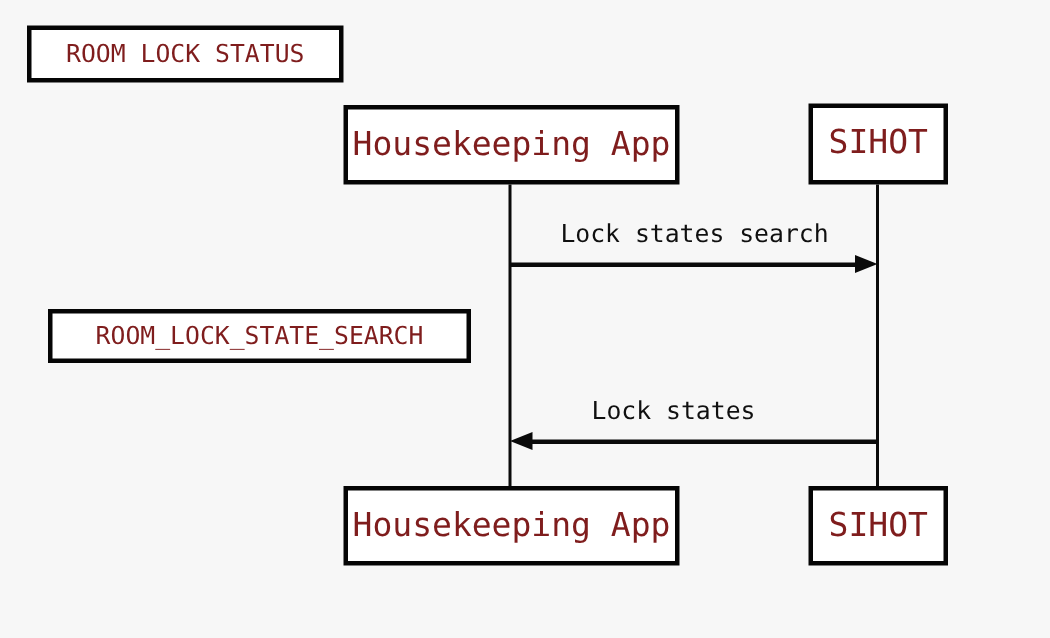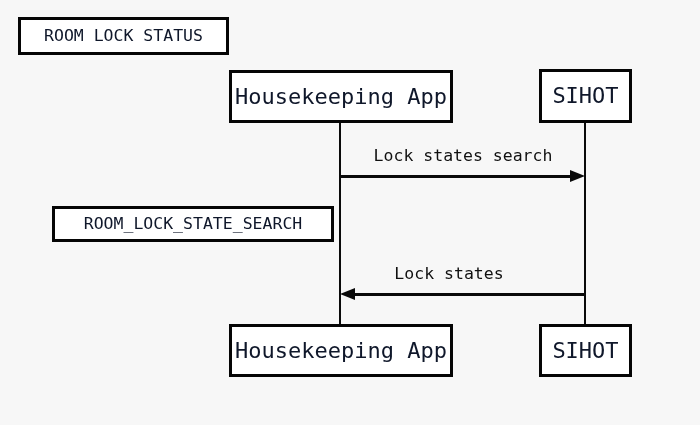--- a/index.html
+++ b/index.html
@@ -22,21 +22,21 @@
 
   
   .box {
     position: absolute;
     background: #ffffff;
     border: 3px solid #050505;
     box-sizing: border-box;
     display: flex;
     align-items: center;
     justify-content: center;
-    color: #0f172a;
+    color: #7f1d1d;
     white-space: nowrap;
     z-index: 3;
   }
   .box-label {
     display: block;
     line-height: 1;
     letter-spacing: 0px;
   }
 
   
@@ -48,21 +48,20 @@
     font-size: 16.5px;
   }
 
   
   #note-box {
     left: 32px;
     top: 206px;
     width: 282px;
     height: 36px;
     font-size: 16.5px;
-    margin-left: 20px;
   }
 
   
   .participant-box {
     font-size: 22px;
   }
   #participant-a-top {
     left: 229px;
     top: 70px;
     width: 224px;

